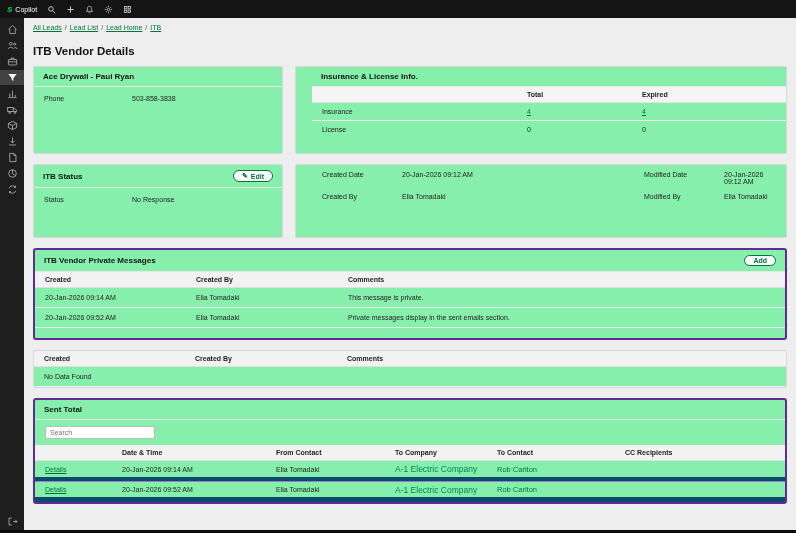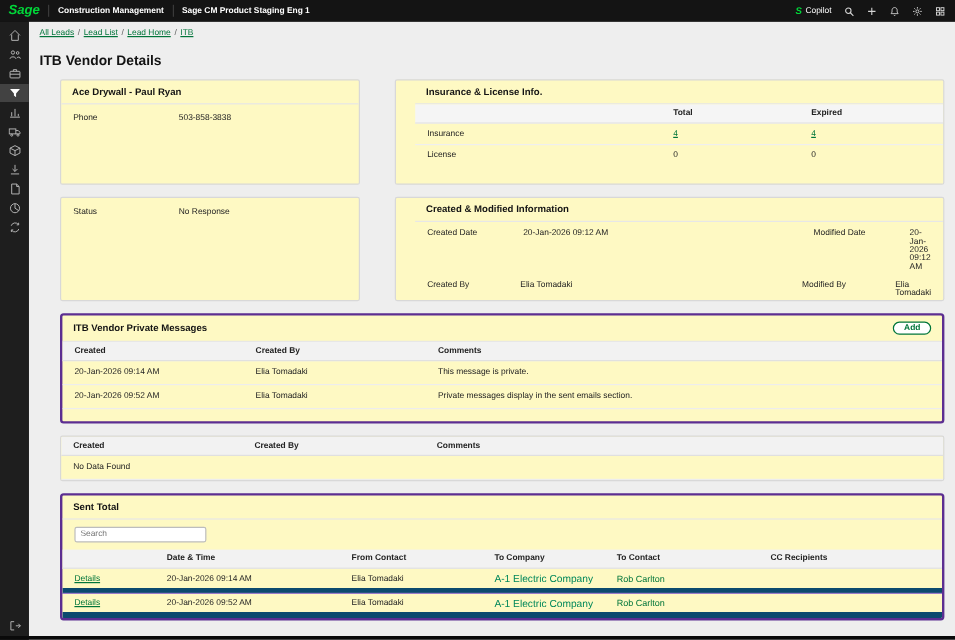--- a/index.html
+++ b/index.html
@@ -31,21 +31,21 @@
   .main { position:absolute; left:24px; top:18px; right:0; bottom:0; background:#eeeeee;
           overflow:hidden; padding:5px 9px; }
   .bottom-bar { position:absolute; left:0; right:0; bottom:0; height:3px; background:#0a0a0a; z-index:11; }
 
   .breadcrumb { font-size:7px; margin:1px 0 3px; color:#444; }
   .breadcrumb a { color:#00753A; text-decoration:underline; cursor:pointer; }
   .bc-sep { margin:0 3px; color:#555; }
   .page-title { font-size:11.5px; font-weight:bold; color:#121212; margin:14px 0 9px; }
 
   .row { display:flex; gap:12px; margin-bottom:10px; align-items:stretch; }
-  .card { background:#fef9c3; border:1px solid #d8d8d8; border-radius:2px; overflow:hidden;margin-left:17px; }
+  .card { background:#86efac; border:1px solid #d8d8d8; border-radius:2px; overflow:hidden; }
   .card-narrow { width:250px; }
   .card-wide { flex:1;padding-left:16px; }
   .card-block { margin-bottom:10px; }
   .card-purple { border:2px solid #5C2E91; border-radius:3px; }
   .card-hd { display:flex; align-items:center; justify-content:space-between;
              padding:5px 9px; border-bottom:1px solid #e7e7e7; min-height:18px; }
   .card-title { font-size:8px; font-weight:bold; color:#141414; }
 
   .kv { display:flex; padding:8px 10px 6px; font-size:7px; color:#222; }
   .kv-label { width:88px; }
@@ -94,27 +94,20 @@
   .se-row { display:flex; align-items:center; font-size:7px; color:#222; padding:0;
             height:21px; border-bottom:5px solid #0c4a6e; }
   .se-row.last { border-top:1px solid #9a7cc9; margin-top:-1px; }
   .to-company { color:#00875A; font-size:8.5px; cursor:pointer; }
   .to-contact { color:#00753A; font-size:7.5px; cursor:pointer; }
 </style>
 </head>
 <body>
 
 <div class="topbar">
-  <div class="tb-left">
-    <span class="brand">Sage</span>
-    <span class="tb-sep"></span>
-    <span class="tb-item">Construction Management</span>
-    <span class="tb-sep"></span>
-    <span class="tb-item">Sage CM Product Staging Eng 1</span>
-  </div>
   <div class="tb-right">
     <span class="copilot">
       <span class="copilot-s">S</span>
       <span>Copilot</span>
     </span>
     <span class="tb-icon">
       <svg width="9" height="9" viewBox="0 0 16 16" fill="none" stroke="currentColor" stroke-width="1.6">
           <circle cx="7" cy="7" r="4"></circle>
           <path d="M10 10l4.5 4.5"></path>
         </svg>
@@ -258,30 +251,34 @@
       <div class="ins-row">
         <span class="ins-c1">License</span>
         <span class="ins-c2">0</span>
         <span class="ins-c3">0</span>
       </div>
     </div>
   </div>
 
   <div class="row">
     <div class="card card-narrow row2-card">
+      <div class="card-hd">
+        <span class="card-title">ITB Status</span>
+        <button class="pill">
+          <span>✎</span>
+          <span>Edit</span>
+        </button>
+      </div>
       <div class="kv">
         <span class="kv-label">Status</span>
         <span class="kv-value">No Response</span>
       </div>
     </div>
 
     <div class="card card-wide row2-card">
-      <div class="card-hd">
-        <span class="card-title">Created &amp; Modified Information</span>
-      </div>
       <div class="cm-row">
         <span class="cm-l1">Created Date</span>
         <span class="cm-v1">20-Jan-2026 09:12 AM</span>
         <span class="cm-l2">Modified Date</span>
         <span class="cm-v2">20-Jan-2026 09:12 AM</span>
       </div>
       <div class="cm-row">
         <span class="cm-l1">Created By</span>
         <span class="cm-v1">Elia Tomadaki</span>
         <span class="cm-l2">Modified By</span>

